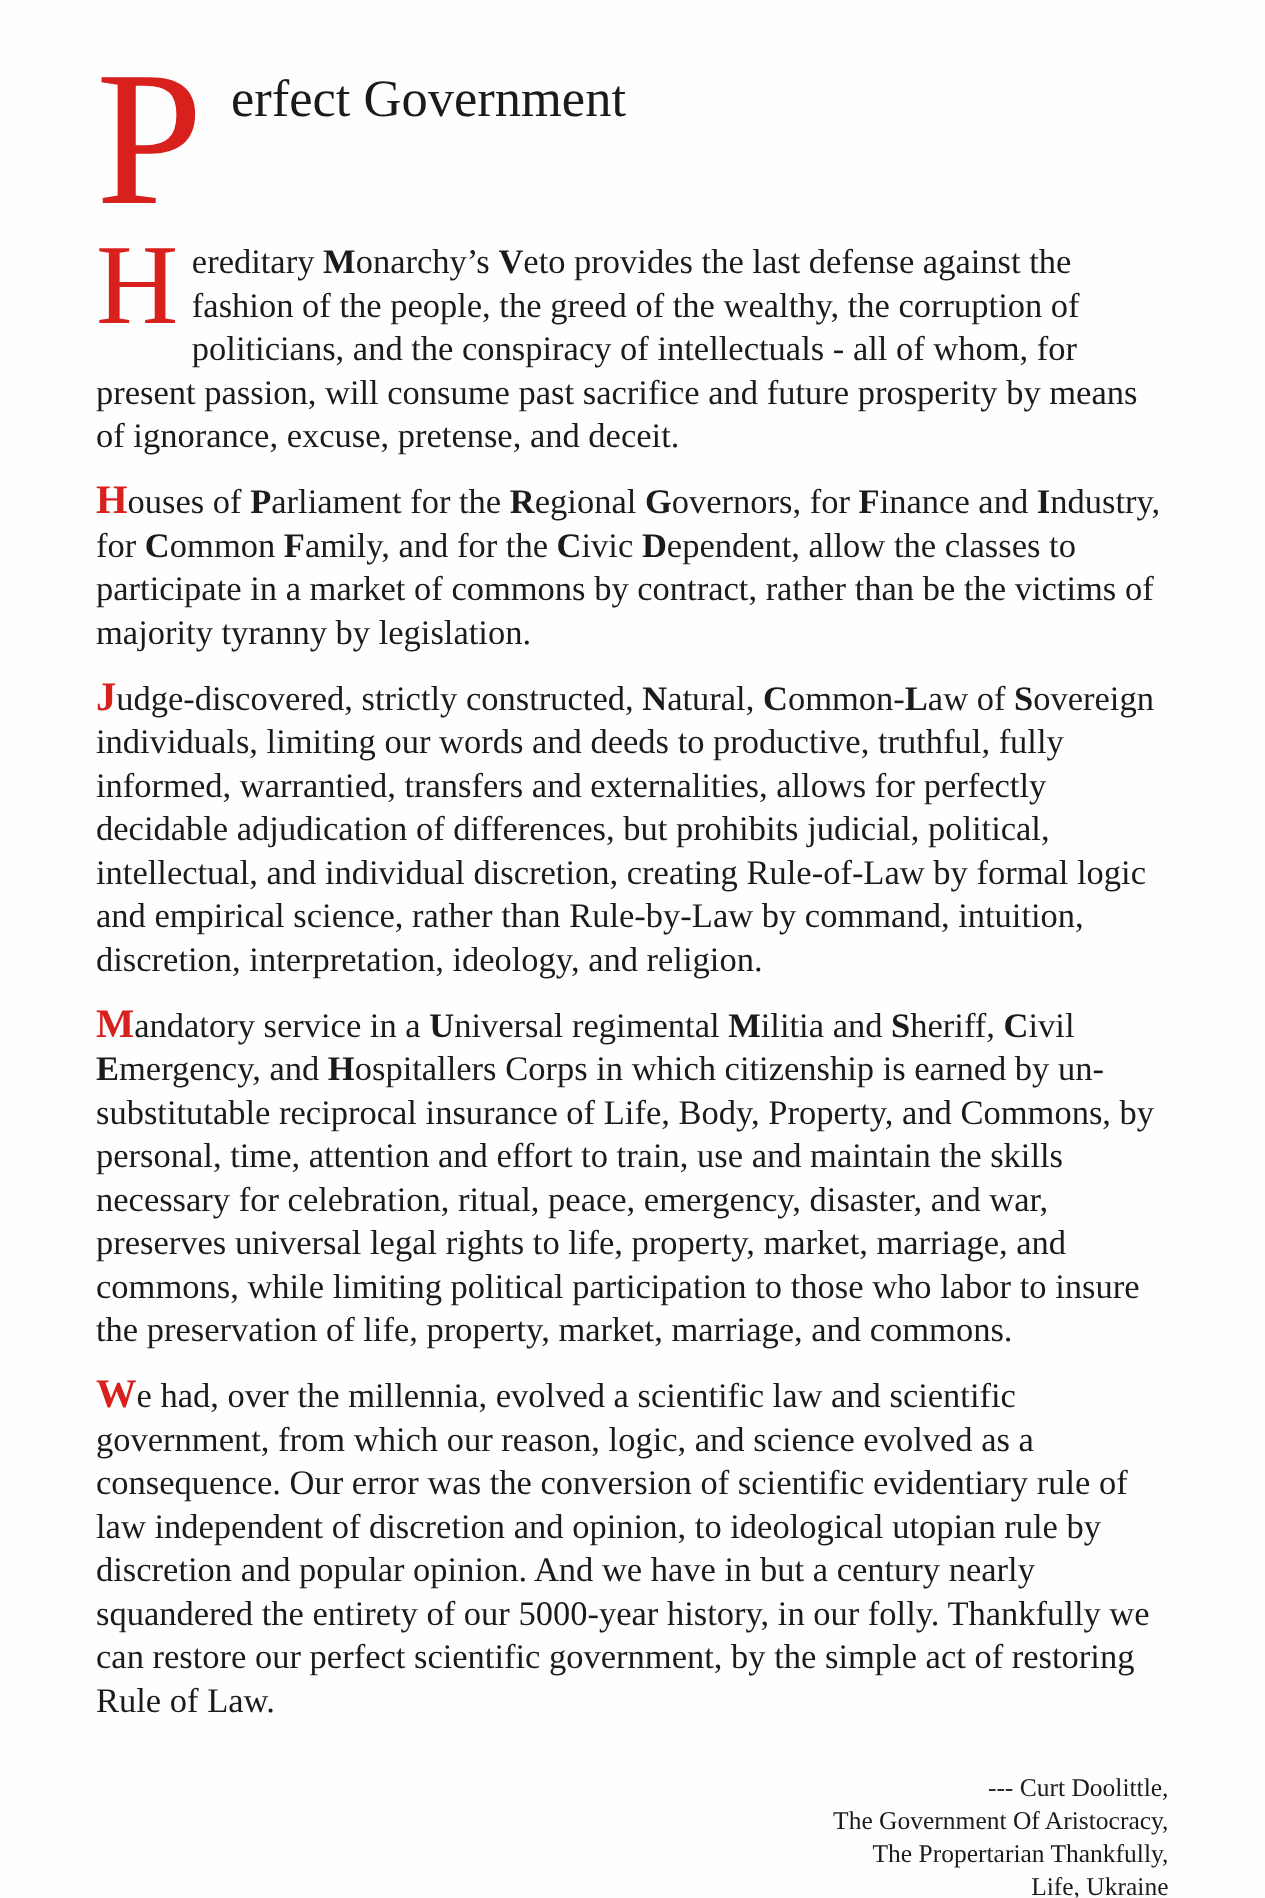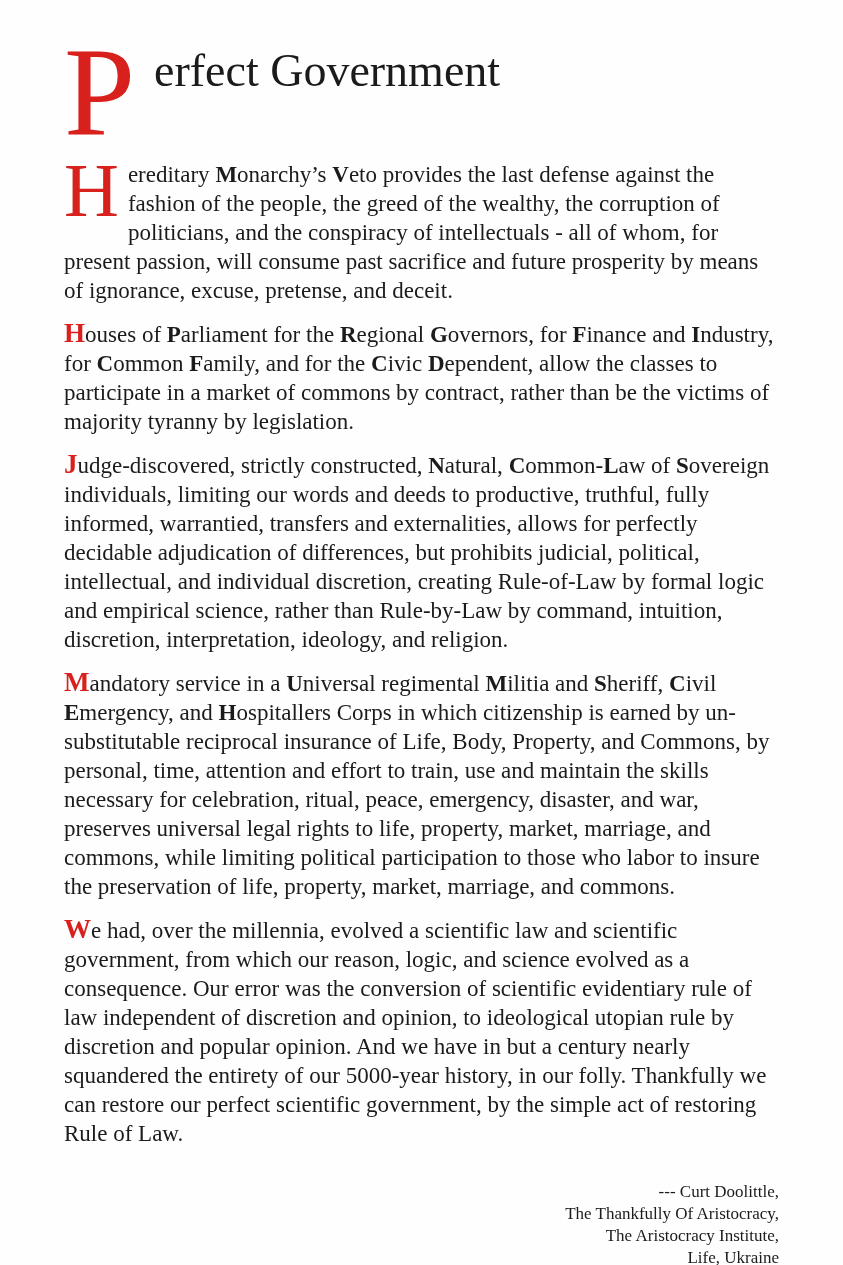--- a/index.html
+++ b/index.html
@@ -35,21 +35,21 @@
     left: 0;
     font-size: 128px;
     line-height: 1;
     color: var(--accent);
     font-weight: normal;
   }
   .title-rest {
     position: absolute;
     top: 6px;
     left: 90px;
-    font-size: 46px;
+    font-size: 35px;
     line-height: 1;
     color: var(--text);
     font-weight: normal;
   }
   
   .body-text {
     font-size: 23px;
     line-height: 29px;
   }
   .para {
@@ -94,18 +94,18 @@
   <section class="body-text" id="paragraphs">
       <p class="para"><span class="dropcap">H</span>ereditary <b>M</b>onarchy’s <b>V</b>eto provides the last defense against the fashion of the people, the greed of the wealthy, the corruption of politicians, and the conspiracy of intellectuals - all of whom, for present passion, will consume past sacrifice and future prosperity by means of ignorance, excuse, pretense, and deceit.</p>
       <p class="para"><span class="lead">H</span>ouses of <b>P</b>arliament for the <b>R</b>egional <b>G</b>overnors, for <b>F</b>inance and <b>I</b>ndustry, for <b>C</b>ommon <b>F</b>amily, and for the <b>C</b>ivic <b>D</b>ependent, allow the classes to participate in a market of commons by contract, rather than be the victims of majority tyranny by legislation.</p>
       <p class="para"><span class="lead">J</span>udge-discovered, strictly constructed, <b>N</b>atural, <b>C</b>ommon-<b>L</b>aw of <b>S</b>overeign individuals, limiting our words and deeds to productive, truthful, fully informed, warrantied, transfers and externalities, allows for perfectly decidable adjudication of differences, but prohibits judicial, political, intellectual, and individual discretion, creating Rule-of-Law by formal logic and empirical science, rather than Rule-by-Law by command, intuition, discretion, interpretation, ideology, and religion.</p>
       <p class="para"><span class="lead">M</span>andatory service in a <b>U</b>niversal regimental <b>M</b>ilitia and <b>S</b>heriff, <b>C</b>ivil <b>E</b>mergency, and <b>H</b>ospitallers Corps in which citizenship is earned by un-substitutable reciprocal insurance of Life, Body, Property, and Commons, by personal, time, attention and effort to train, use and maintain the skills necessary for celebration, ritual, peace, emergency, disaster, and war, preserves universal legal rights to life, property, market, marriage, and commons, while limiting political participation to those who labor to insure the preservation of life, property, market, marriage, and commons.</p>
       <p class="para"><span class="lead">W</span>e had, over the millennia, evolved a scientific law and scientific government, from which our reason, logic, and science evolved as a consequence. Our error was the conversion of scientific evidentiary rule of law independent of discretion and opinion, to ideological utopian rule by discretion and popular opinion.  And we have in but a century nearly squandered the entirety of our 5000-year history, in our folly. Thankfully we can restore our perfect scientific government, by the simple act of restoring Rule of Law.</p>
     </section>
 
   <footer class="signature">
     <div>--- Curt Doolittle,</div>
-    <div>The Thankfully Of Aristocracy,</div>
-    <div>The Aristocracy Institute,</div>
+    <div>The Government Of Aristocracy,</div>
+    <div>The Propertarian Thankfully,</div>
     <div>Life, Ukraine</div>
   </footer>
 
 </div>
 
 </body></html>

